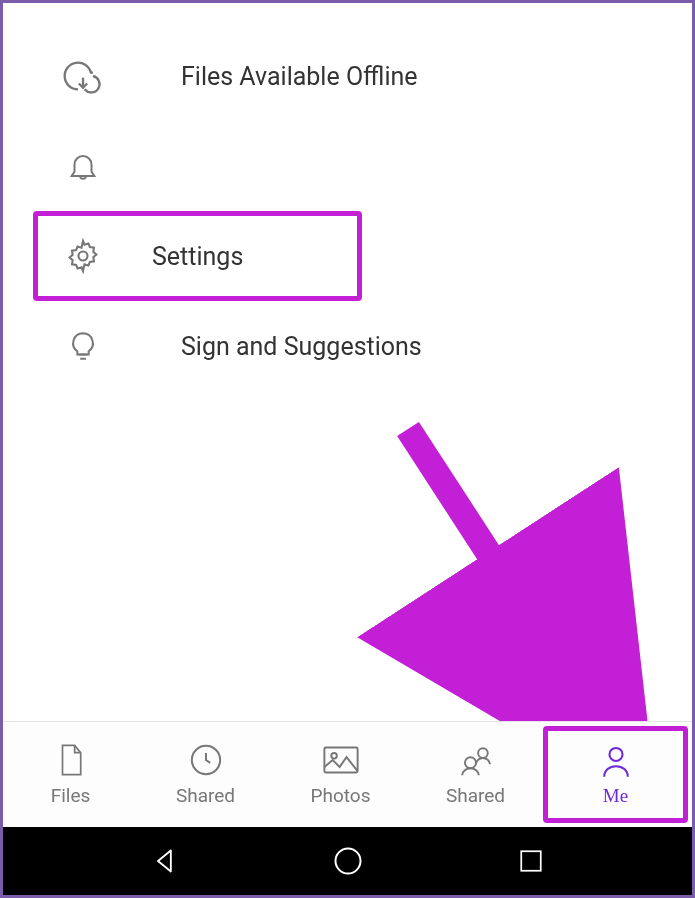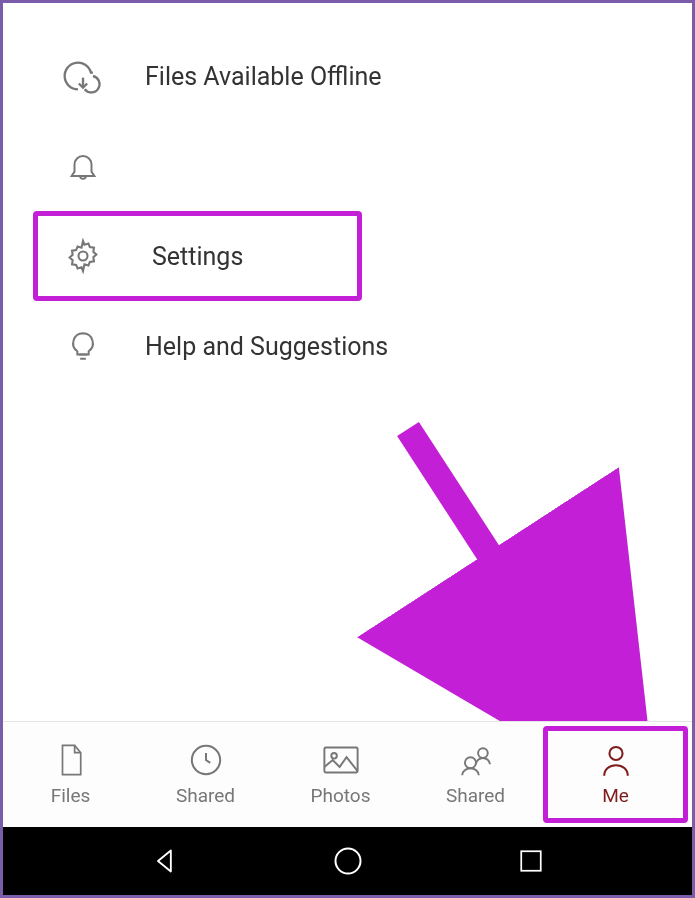--- a/index.html
+++ b/index.html
@@ -26,21 +26,21 @@
   .menu-item .icon-wrap {
     width: 40px;
     height: 40px;
     display: flex;
     align-items: center;
     justify-content: center;
     color: #777;
     flex-shrink: 0;
   }
   .menu-item .label {
-    margin-left: 42px;
+    margin-left: 78px;
     font-size: 25px;
     color: #333;
   }
   .highlight-settings {
     border: 5px solid #c31fd6;
     border-radius: 4px;
     margin-left: 30px;
     margin-right: 330px;
     padding-left: 25px;
   }
@@ -58,21 +58,21 @@
     flex: 1;
     display: flex;
     flex-direction: column;
     align-items: center;
     justify-content: center;
     color: #777;
     font-size: 19px;
     cursor: pointer;
     gap: 6px;
   }
-  .tab.active { color: #7f1d1d; }
+  .tab.active { color: #6d28d9; font-family: Liberation Serif, serif; }
   .tab .tab-icon {
     width: 36px; height: 36px;
     display: flex; align-items: center; justify-content: center;
   }
   .highlight-me {
     border: 5px solid #c31fd6;
     border-radius: 4px;
     margin: 4px 4px 4px 0;
   }
   .navbar {
@@ -134,21 +134,21 @@
   </div>
 
   <div class="menu-item">
     <span class="icon-wrap">
       <svg width="34" height="34" viewBox="0 0 24 24" fill="none" stroke="currentColor" stroke-width="1.4">
         <path d="M9 18h6"></path>
           <path d="M10 21h4"></path>
         <path d="M12 3a7 7 0 0 0-4 12.7V18h8v-2.3A7 7 0 0 0 12 3z"></path>
       </svg>
     </span>
-    <span class="label">Help and Suggestions</span>
+    <span class="label">Sign and Suggestions</span>
   </div>
 
 
 </div>
 
 <svg class="arrow" width="695" height="898" style="left:0;top:0">
   <defs>
     <marker id="arrowhead" markerWidth="12" markerHeight="12" refX="6" refY="6" orient="auto">
       <path d="M0,0 L12,6 L0,12 z" fill="#c31fd6"></path>
     </marker>

